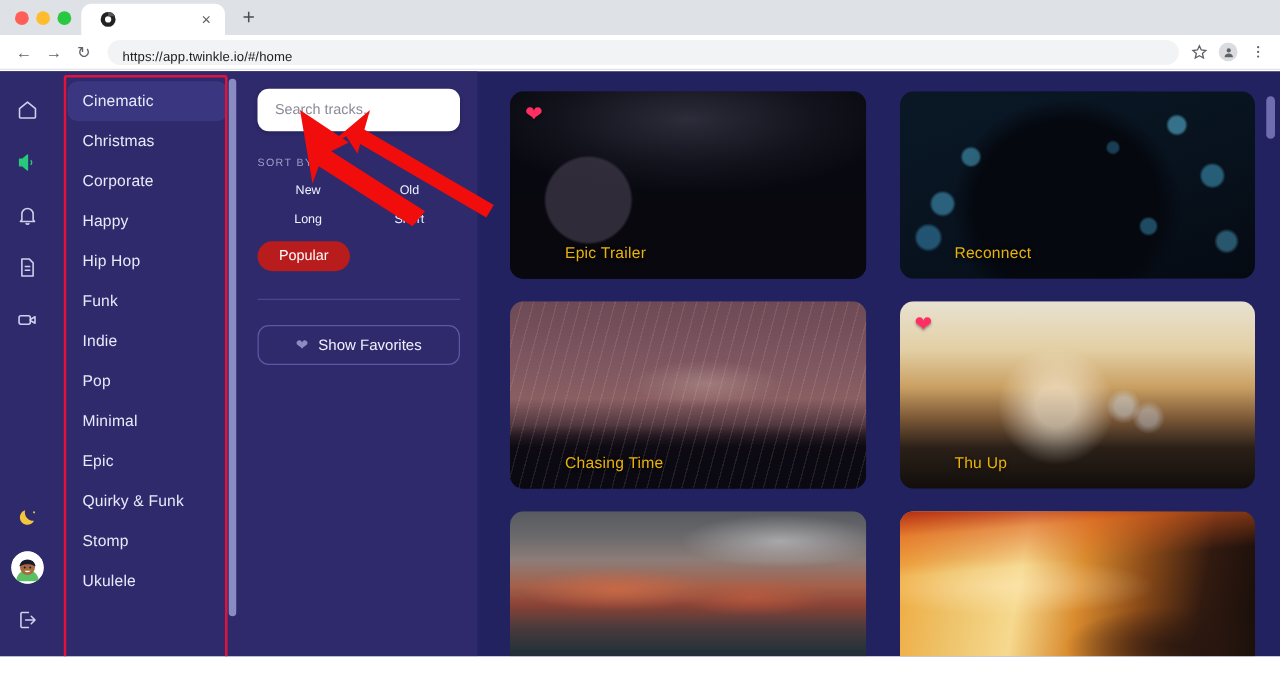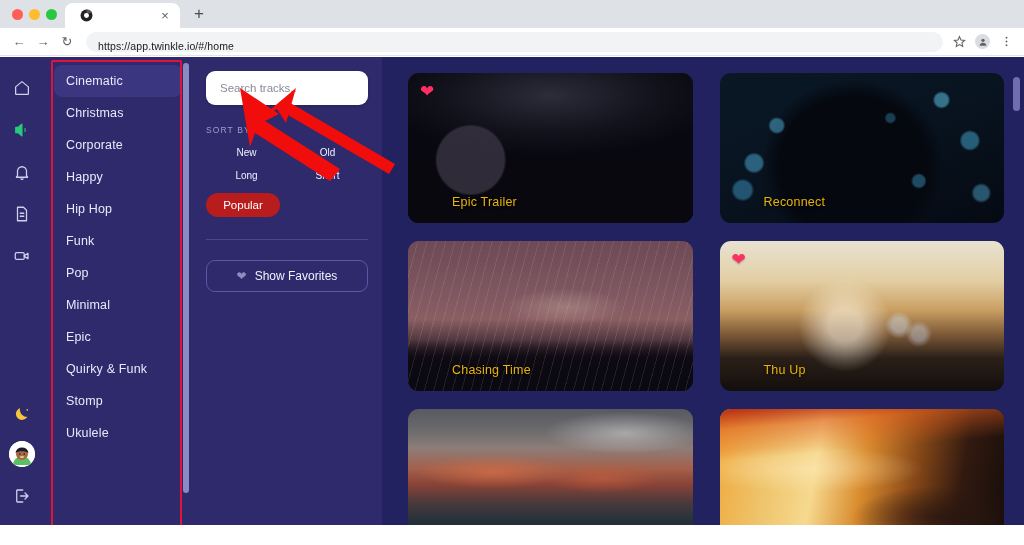--- a/index.html
+++ b/index.html
@@ -394,20 +394,23 @@
             <span>Corporate</span>
           </div>
           <div class="cat-item">
             <span>Happy</span>
           </div>
           <div class="cat-item">
             <span>Hip Hop</span>
           </div>
           <div class="cat-item">
             <span>Funk</span>
+          </div>
+          <div class="cat-item">
+            <span>Indie</span>
           </div>
           <div class="cat-item">
             <span>Pop</span>
           </div>
           <div class="cat-item">
             <span>Minimal</span>
           </div>
           <div class="cat-item">
             <span>Epic</span>
           </div>

